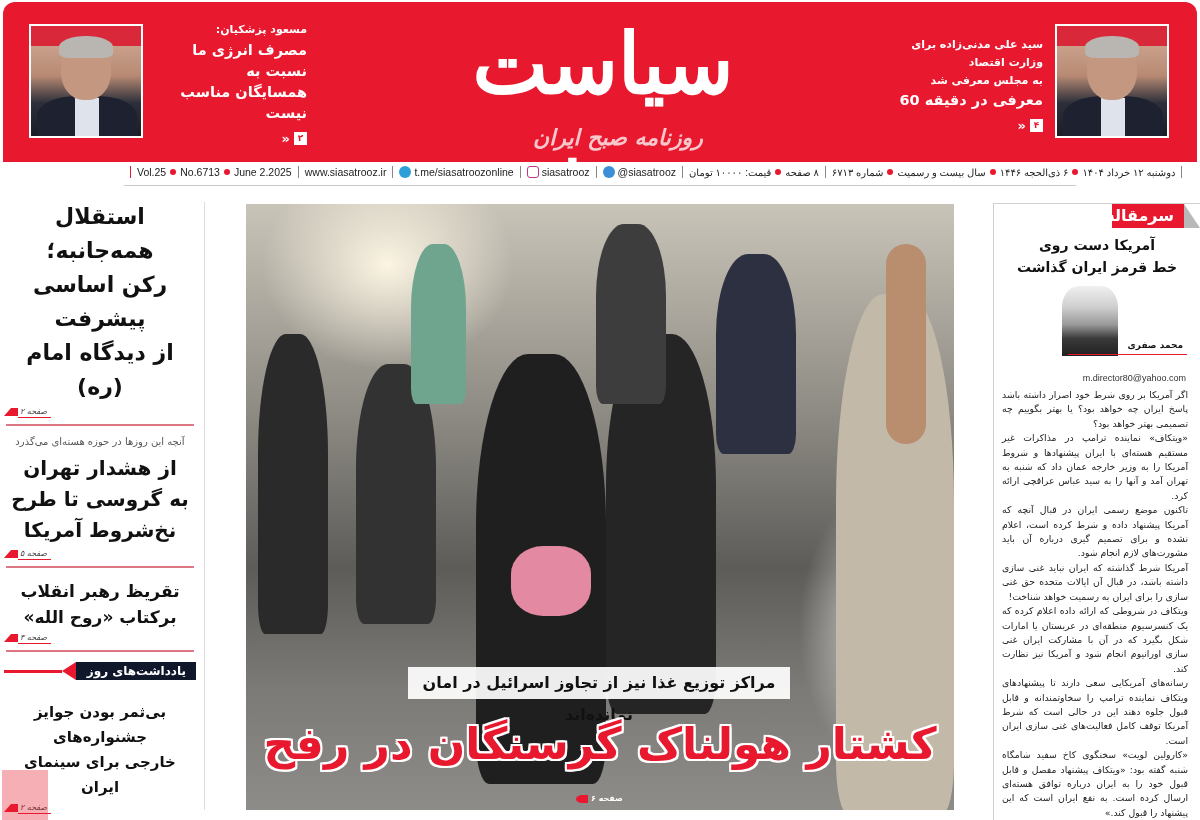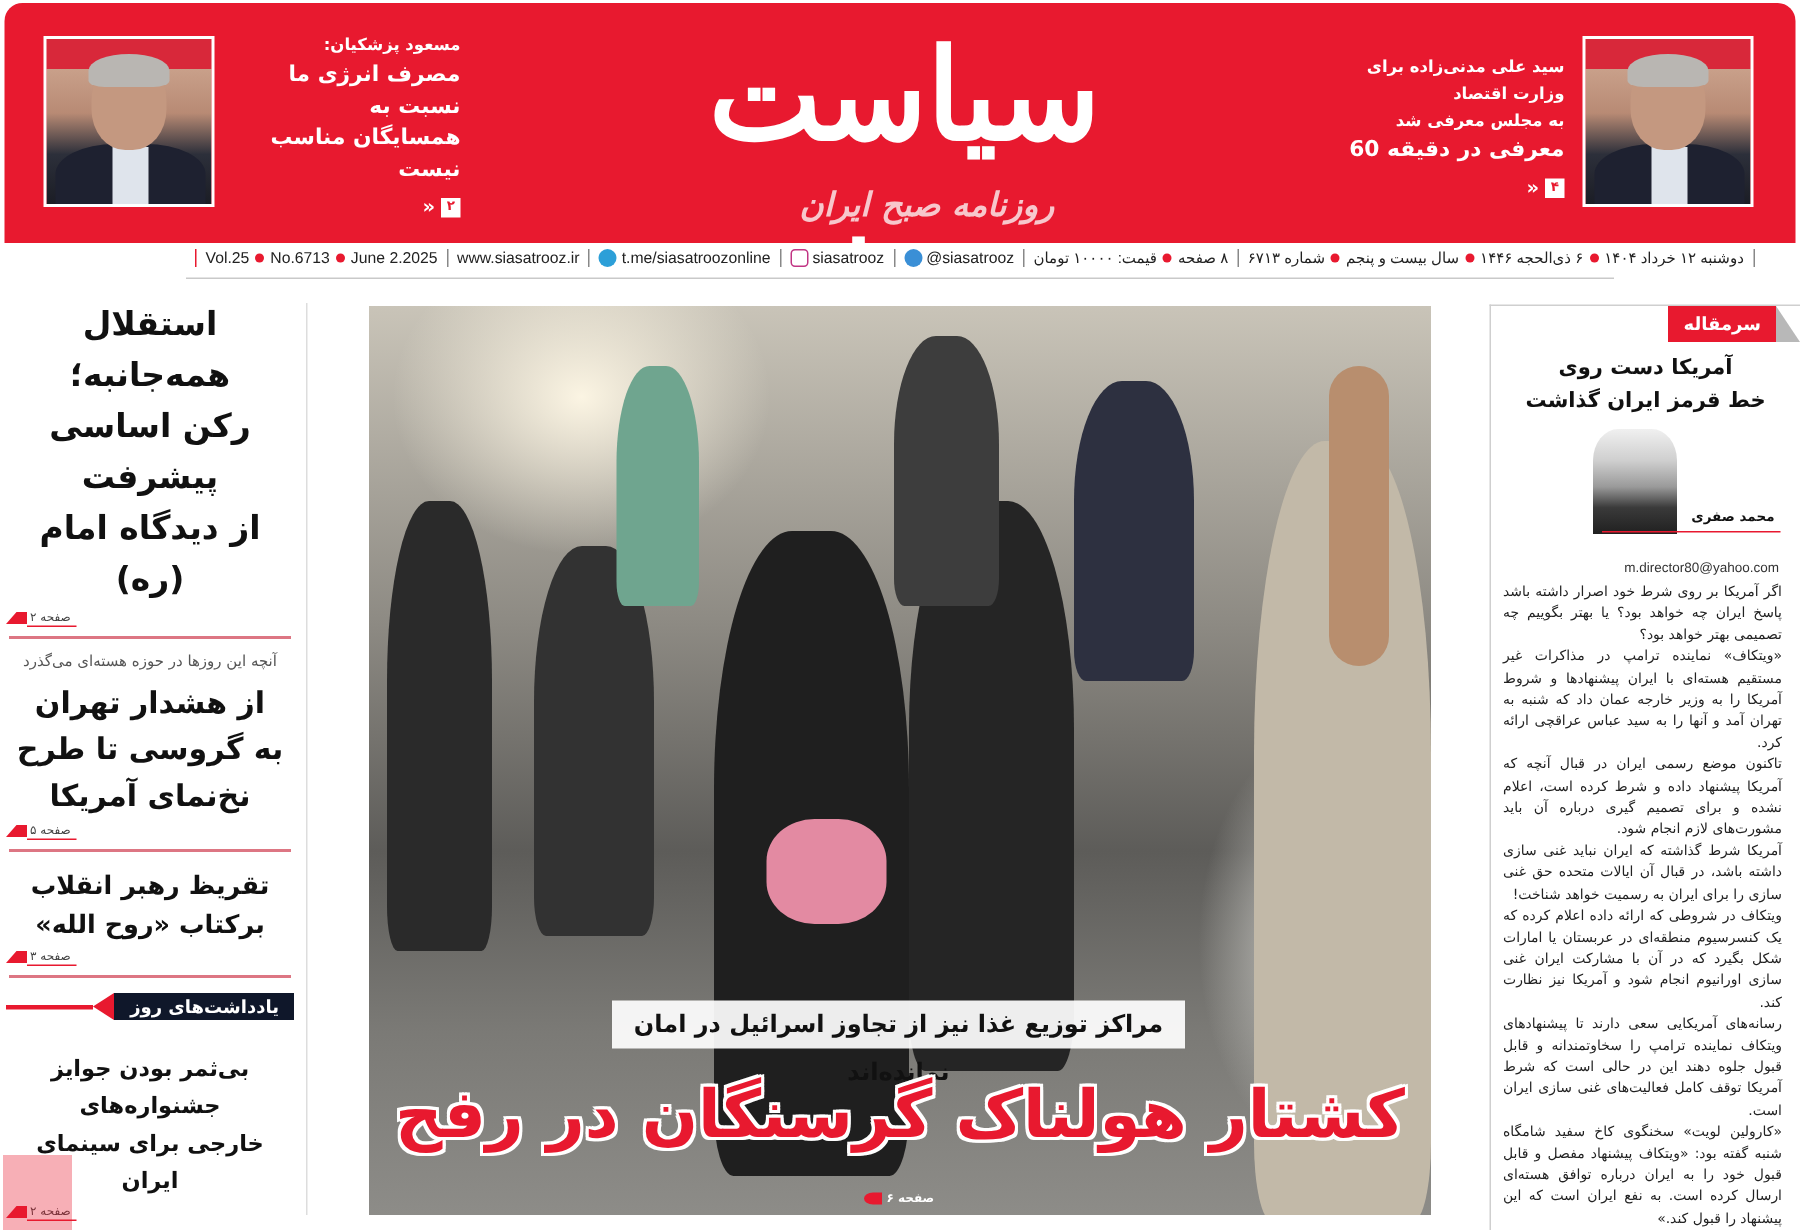--- a/index.html
+++ b/index.html
@@ -74,21 +74,21 @@
   .leftcol { position: absolute; left: 4px; top: 200px; width: 192px; direction: rtl; text-align: center; }
   .vline { position: absolute; left: 204px; top: 202px; width: 1px; height: 608px; background: #ddd; }
   .story { position: relative; }
   .story h2 { font-weight: bold; color: #111; }
   .h-xl { font-size: 22px; line-height: 34px; }
   .h-lg { font-size: 20px; line-height: 31px; }
   .h-md { font-size: 17px; line-height: 26px; }
   .h-sm { font-size: 15px; line-height: 25px; }
   .kicker { font-size: 10px; color: #555; margin: 10px 0 6px; }
   .page-ref {
-    display: flex; direction: ltr; align-items: center; height: 12px; margin: 2px 0 6px;
+    display: flex; direction: ltr; align-items: center; height: 12px; margin: 2px 0 6px; font-style: italic;
   }
   .page-ref .flag { width: 14px; height: 8px; background: #e8192f; clip-path: polygon(0 100%, 50% 0, 100% 0, 100% 100%); }
   .page-ref .lbl { font-size: 8px; color: #444; border-bottom: 1px solid #e8192f; padding: 0 4px 0 2px; direction: rtl; line-height: 10px; }
   .divider { height: 2px; background: #d2485a; margin: 6px 2px 0; opacity: .75; }
   .notes-bar { display: flex; direction: ltr; align-items: center; height: 18px; margin-top: 10px; }
   .notes-bar .redline { flex: 1; height: 3px; background: #e8192f; }
   .notes-bar .redtri { width: 14px; height: 18px; background: #e8192f; clip-path: polygon(0 0, 100% 50%, 0 100%); transform: scaleX(-1); }
   .notes-bar .grey { width: 120px; height: 18px; background: #0f172a; color: #fff; font-size: 12px; font-weight: bold; text-align: right; padding-right: 10px; line-height: 18px; direction: rtl; }
 
   
@@ -112,21 +112,21 @@
   .photo-page { position: absolute; left: 330px; top: 590px; display: flex; align-items: center; gap: 3px; direction: ltr; }
   .photo-page .flag { width: 12px; height: 8px; background: #e8192f; border-radius: 50% 0 0 50%; }
   .photo-page .lbl { font-size: 8px; color: #fff; font-weight: bold; direction: rtl; }
 
   
   .editorial {
     position: absolute; left: 993px; top: 203px; width: 207px; height: 617px;
     border-left: 1px solid #cfcfcf; border-top: 1px solid #cfcfcf; direction: rtl; text-align: right;
   }
   .ed-tag-wrap { position: absolute; right: 0; top: 0; width: 100px; height: 24px; }
-  .ed-tag { position: absolute; right: 16px; top: 0; width: 72px; height: 24px; background: #e8192f; color: #fff; font-size: 12px; font-weight: bold; text-align: right; padding-right: 10px; line-height: 24px; }
+  .ed-tag { position: absolute; right: 16px; top: 0; width: 72px; height: 24px; background: #e8192f; color: #fff; font-size: 16px; font-weight: bold; text-align: right; padding-right: 10px; line-height: 24px; }
   .ed-tag-corner { position: absolute; right: 0; top: 0; width: 16px; height: 24px; background: #b8b8b8; clip-path: polygon(0 0, 100% 100%, 0 100%); }
   .ed-title { position: absolute; left: 8px; right: 8px; top: 30px; text-align: center; font-size: 14px; font-weight: bold; line-height: 22px; color: #111; }
   .ed-author {
     position: absolute; left: 0; top: 82px; width: 207px; height: 78px;
   }
   .ed-author-photo {
     position: absolute; left: 68px; top: 0; width: 56px; height: 70px;
     background: linear-gradient(180deg, #f0f0f0 0%, #cfcfcf 30%, #9a9a9a 55%, #3a3a3a 75%, #202020 100%);
     border-radius: 30% 30% 0 0;
   }
@@ -207,21 +207,21 @@
     <span class="sep g"></span>
     <span class="soc-ico tw"></span>
     <span>@siasatrooz</span>
   </div>
   <div class="info-right">
     <span class="sep g"></span>
     <span>دوشنبه ۱۲ خرداد ۱۴۰۴</span>
     <span class="dot"></span>
     <span>۶ ذی‌الحجه ۱۴۴۶</span>
     <span class="dot"></span>
-    <span>سال بیست و پنجم</span>
+    <span>سال بیست و رسمیت</span>
     <span class="dot"></span>
     <span>شماره ۶۷۱۳</span>
     <span class="sep g"></span>
     <span>۸ صفحه</span>
     <span class="dot"></span>
     <span>قیمت: ۱۰۰۰۰ تومان</span>
     <span class="sep g"></span>
   </div>
 </div>
 
@@ -234,21 +234,21 @@
         <span class="flag"></span>
         <span class="lbl">صفحه ۲</span>
       </div>
     <div class="divider"></div>
   </div>
 
   <div class="story">
     <div class="kicker">آنچه این روزها در حوزه هسته‌ای می‌گذرد</div>
     <h2 class="h-lg">از هشدار تهران</h2>
     <h2 class="h-lg">به گروسی تا طرح</h2>
-    <h2 class="h-lg">نخ‌نمای آمریکا</h2>
+    <h2 class="h-lg">نخ‌شروط آمریکا</h2>
     <div class="page-ref">
         <span class="flag"></span>
         <span class="lbl">صفحه ۵</span>
       </div>
     <div class="divider"></div>
   </div>
 
   <div class="story" style="margin-top:10px;">
     <h2 class="h-md">تقریظ رهبر انقلاب</h2>
     <h2 class="h-md">برکتاب «روح الله»</h2>

